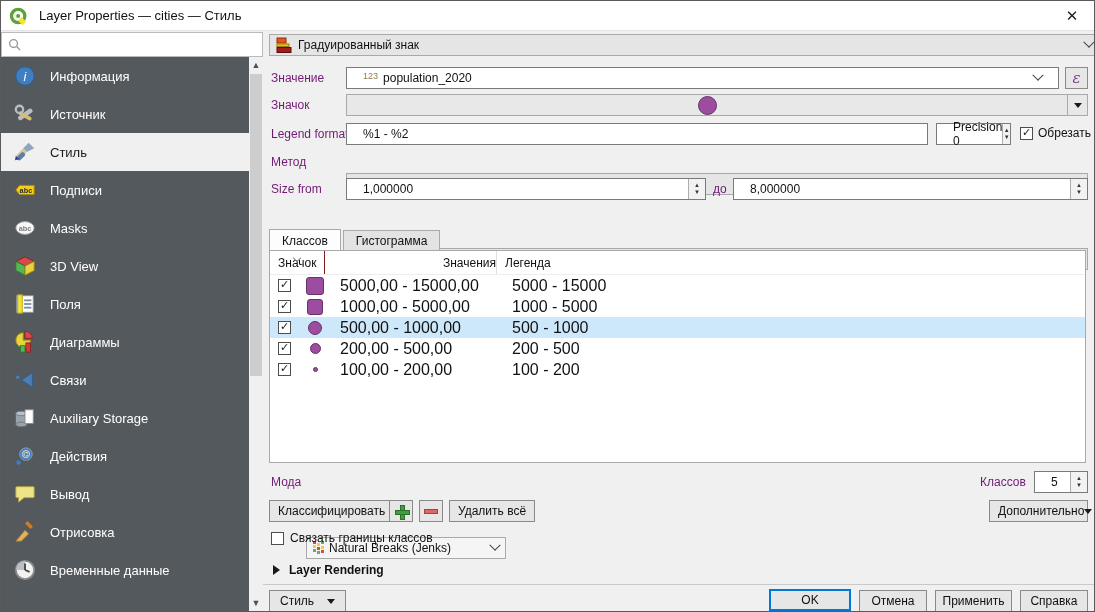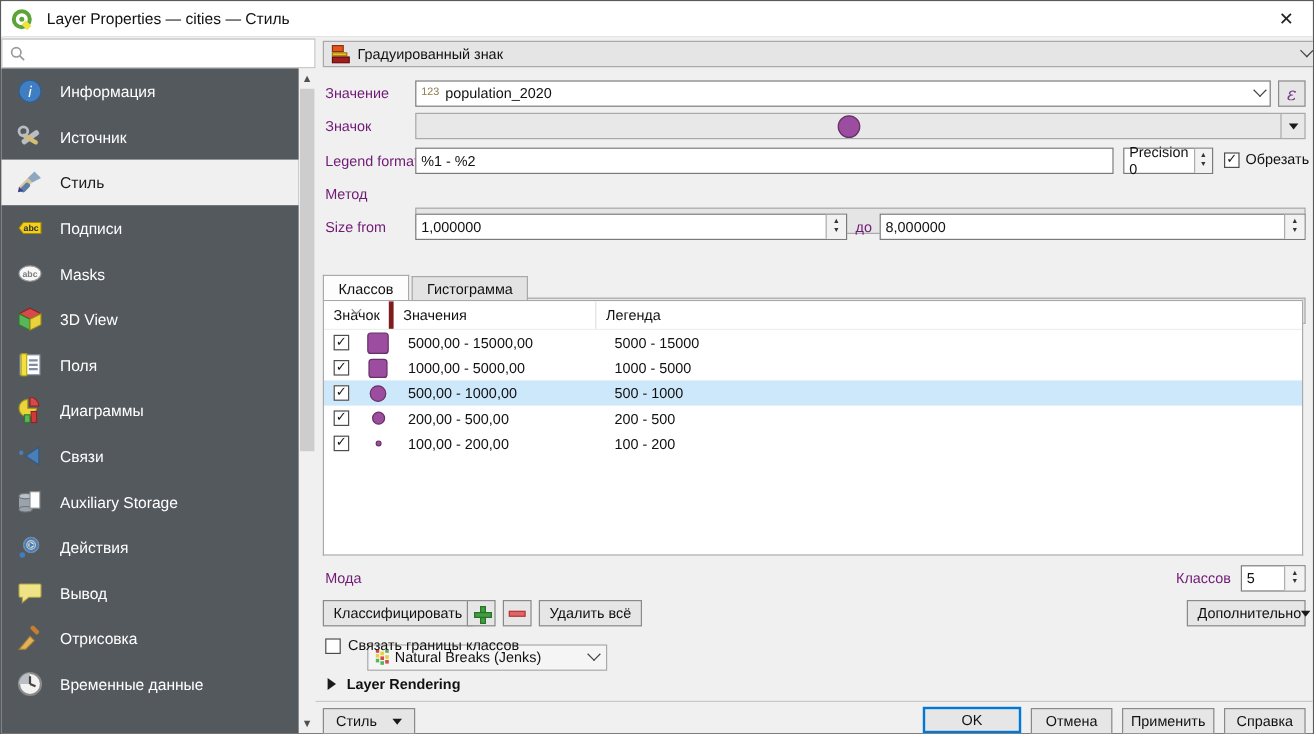--- a/index.html
+++ b/index.html
@@ -28,43 +28,43 @@
   
   #main{position:absolute;left:262px;top:30px;right:0;bottom:0;background:#f0f0f0;font-size:12px;color:#111;}
   .row{position:absolute;display:flex;align-items:center;}
   .lbl{position:absolute;font-size:12px;color:#701a75;}
 
   .combo{background:#e5e5e5;border:1px solid #a9a9a9;height:22px;display:flex;align-items:center;padding:0 6px;position:relative;}
   .combo .chev{margin-left:auto;}
   .chev{width:8px;height:8px;border-right:1.4px solid #444;border-bottom:1.4px solid #444;transform:rotate(45deg) translate(-2px,-2px);display:inline-block;}
   .tri-down{width:0;height:0;border-left:4px solid transparent;border-right:4px solid transparent;border-top:5px solid #1a1a1a;display:inline-block;}
 
-  .tinput{background:#fff;border:1px solid #7a7a7a;height:22px;display:flex;align-items:center;padding:0 4px;}
+  .tinput{background:#fff;border:1px solid #7a7a7a;height:22px;display:flex;align-items:center;padding:0 16px;}
   .spinbtns{width:17px;height:20px;border-left:1px solid #adadad;display:flex;flex-direction:column;align-items:center;justify-content:center;background:#f2f2f2;margin-left:auto;}
   .spinbtns span{font-size:6px;line-height:7px;color:#333;}
 
   .cb{width:13px;height:13px;background:#fff;border:1px solid #4d4d4d;display:inline-flex;align-items:center;justify-content:center;font-size:11px;color:#1a1a1a;flex:0 0 13px;}
   .cb.on::after{content:"✓";margin-top:-2px;font-weight:bold;}
 
   .btn{background:#e6e6e6;border:1px solid #8a8a8a;height:22px;display:flex;align-items:center;justify-content:center;font-size:12px;padding:0 8px;}
   .btn.default{border:2px solid #0078d7;}
 
   
   .tab{height:21px;display:flex;align-items:center;padding:0 12px;font-size:12px;background:#e3e3e3;border:1px solid #a9a9a9;border-bottom:none;margin-right:2px;}
   .tab.active{background:#fdfdfd;height:22px;}
   #tabline{position:absolute;left:6px;right:8px;top:219px;border-top:1px solid #a9a9a9;}
 
   
   #classtable{position:absolute;left:6px;right:8px;top:220px;height:212px;background:#fff;border:1px solid #a9a9a9;border-top:none;overflow:hidden;}
   .thead{display:flex;height:24px;align-items:center;font-size:12px;position:relative;border-bottom:1px solid #eee;}
   .thead .h1{width:54px;padding-left:8px;position:relative;}
-  .thead .h2{width:172px;padding-left:8px;border-left:4px solid #7f1d1d;height:100%;display:flex;align-items:center;}
+  .thead .h2{width:172px;padding-left:8px;border-left:1px solid #7f1d1d;height:100%;display:flex;align-items:center;justify-content:flex-end;}
   .thead .h3{padding-left:8px;border-left:1px solid #e0e0e0;height:100%;display:flex;align-items:center;flex:1;}
   .sortchev{position:absolute;top:-1px;left:24px;width:6px;height:6px;border-right:1.2px solid #888;border-bottom:1.2px solid #888;transform:rotate(45deg);}
-  .trow{display:flex;height:21px;align-items:center;font-size:12px;}
+  .trow{display:flex;height:21px;align-items:center;font-size:16px;}
   .trow.selected{background:#cde8fa;}
   .trow .c-check{width:28px;padding-left:8px;display:flex;align-items:center;}
   .trow .c-sym{width:34px;display:flex;align-items:center;justify-content:center;}
   .sym{background:#9c4d9f;border:1px solid #663268;}
   .trow .c-val{width:172px;padding-left:8px;}
   .trow .c-leg{flex:1;padding-left:8px;}
 
   
   .iconbtn{width:24px;height:22px;background:#e6e6e6;border:1px solid #8a8a8a;display:flex;align-items:center;justify-content:center;}
   #footerline{position:absolute;left:0px;right:0px;top:553px;border-top:1px solid #c9c9c9;}

